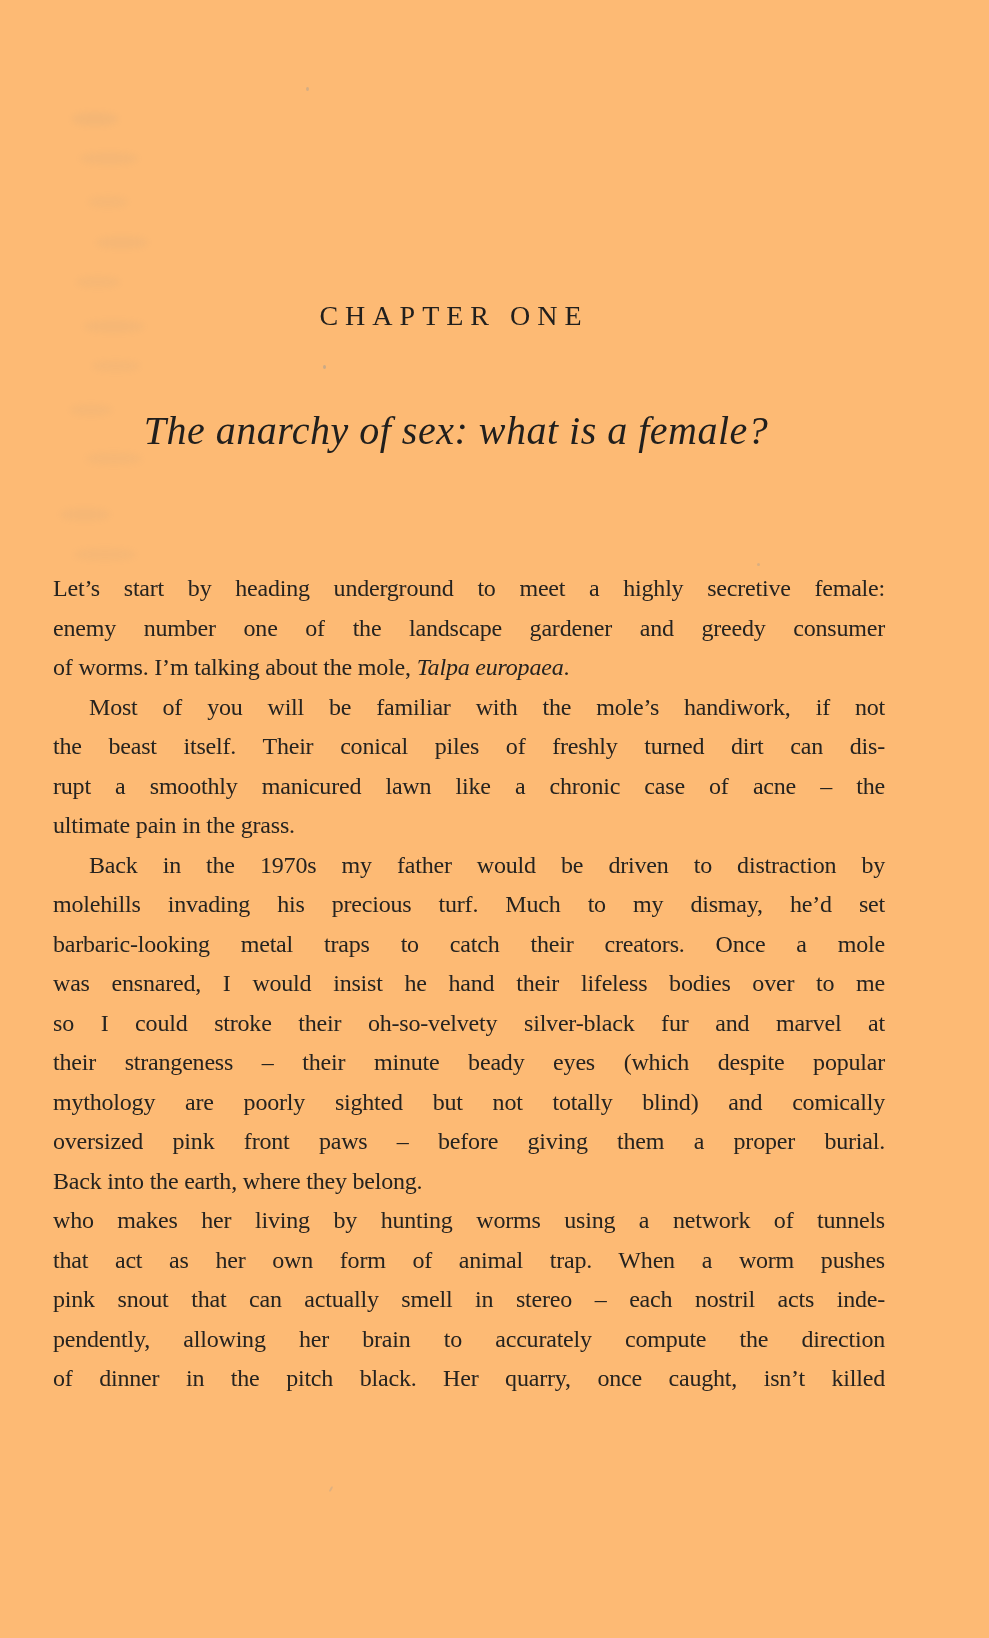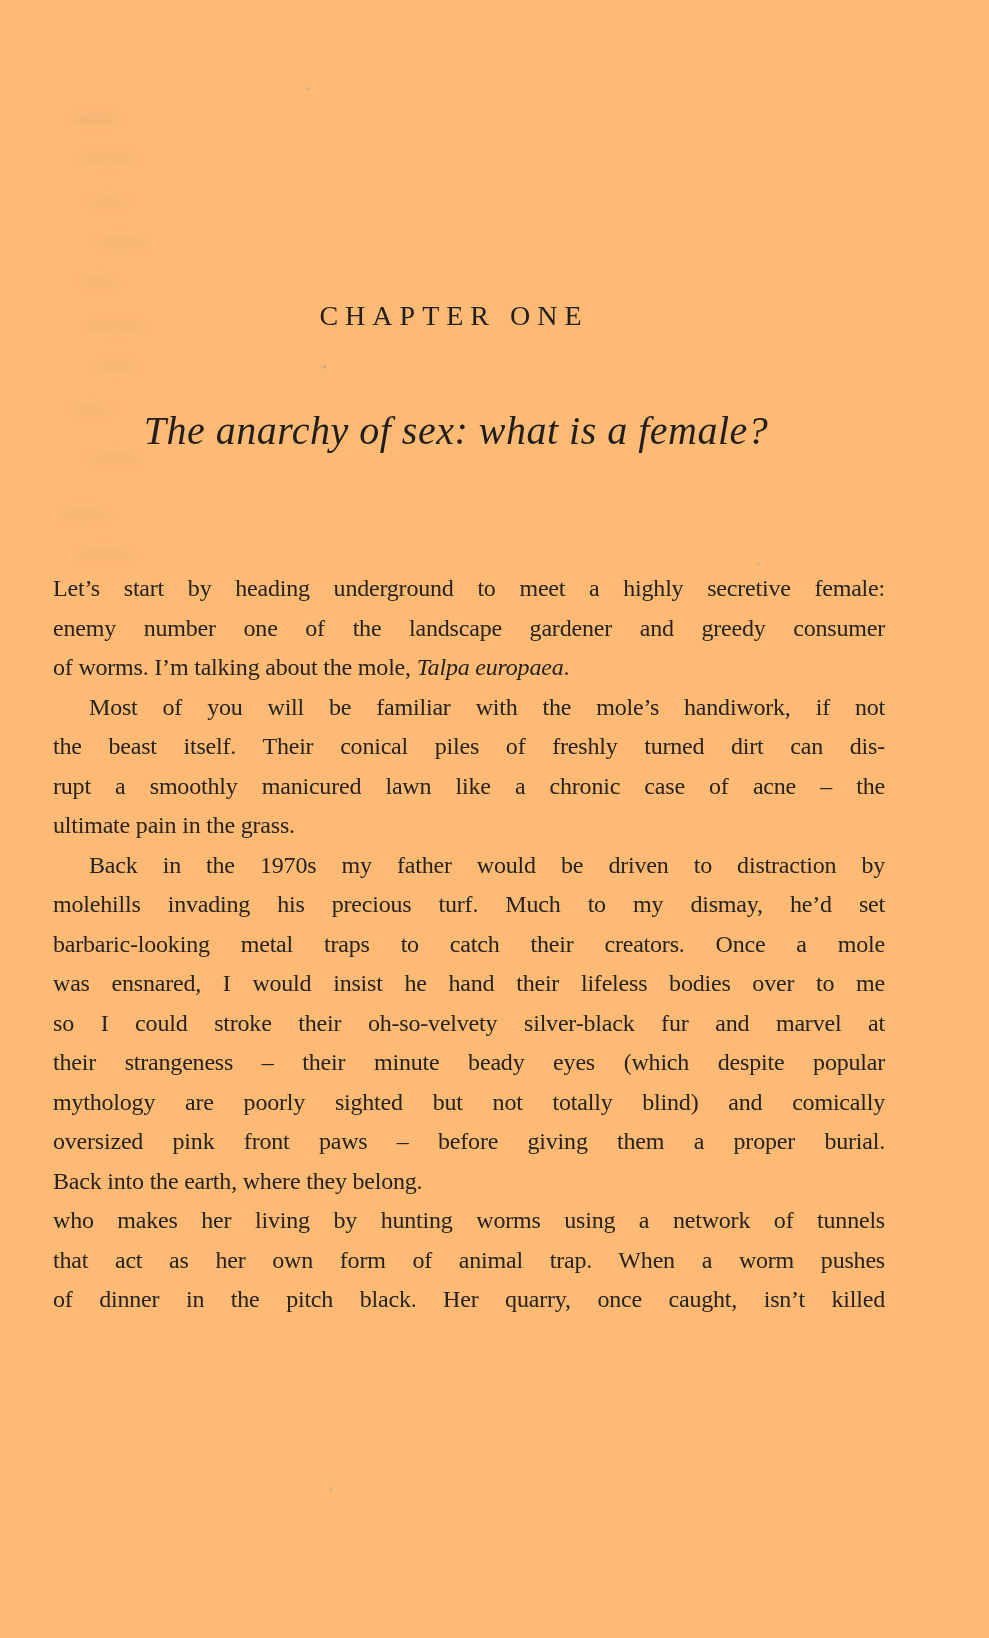--- a/index.html
+++ b/index.html
@@ -120,16 +120,18 @@
       <div class="line"><span>molehills invading his precious turf. Much to my dismay, he’d set</span></div>
       <div class="line"><span>barbaric-looking metal traps to catch their creators. Once a mole</span></div>
       <div class="line"><span>was ensnared, I would insist he hand their lifeless bodies over to me</span></div>
       <div class="line"><span>so I could stroke their oh-so-velvety silver-black fur and marvel at</span></div>
       <div class="line"><span>their strangeness – their minute beady eyes (which despite popular</span></div>
       <div class="line"><span>mythology are poorly sighted but not totally blind) and comically</span></div>
       <div class="line"><span>oversized pink front paws – before giving them a proper burial.</span></div>
       <div class="line end"><span>Back into the earth, where they belong.</span></div>
       <div class="line"><span>who makes her living by hunting worms using a network of tunnels</span></div>
       <div class="line"><span>that act as her own form of animal trap. When a worm pushes</span></div>
+      <div class="line"><span>pink snout that can actually smell in stereo – each nostril acts inde-</span></div>
+      <div class="line"><span>pendently, allowing her brain to accurately compute the direction</span></div>
       <div class="line"><span>of dinner in the pitch black. Her quarry, once caught, isn’t killed</span></div>
     </div>
 
 </div>
 
 </body></html>

